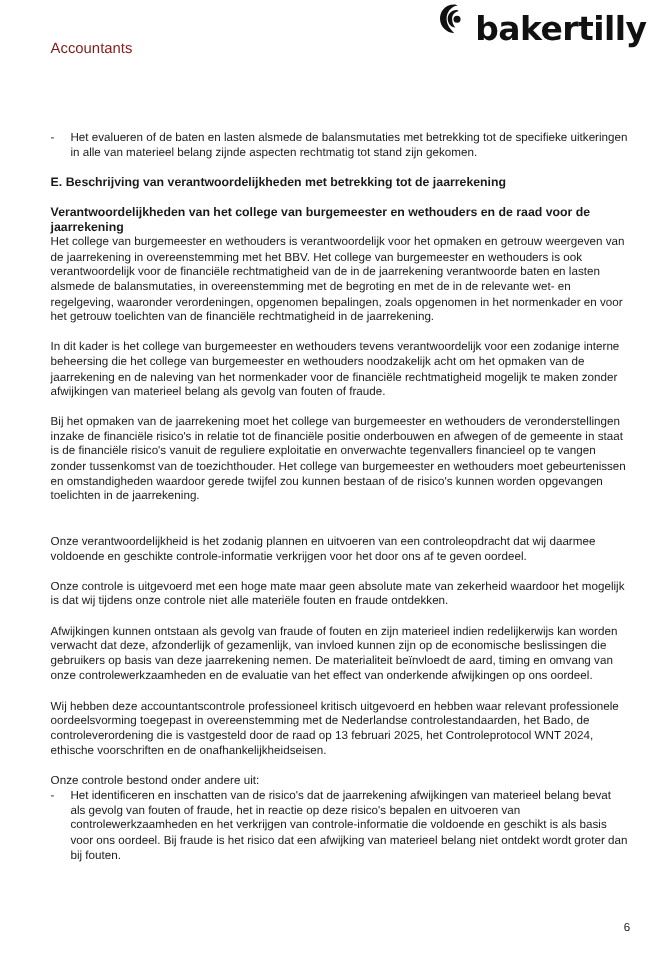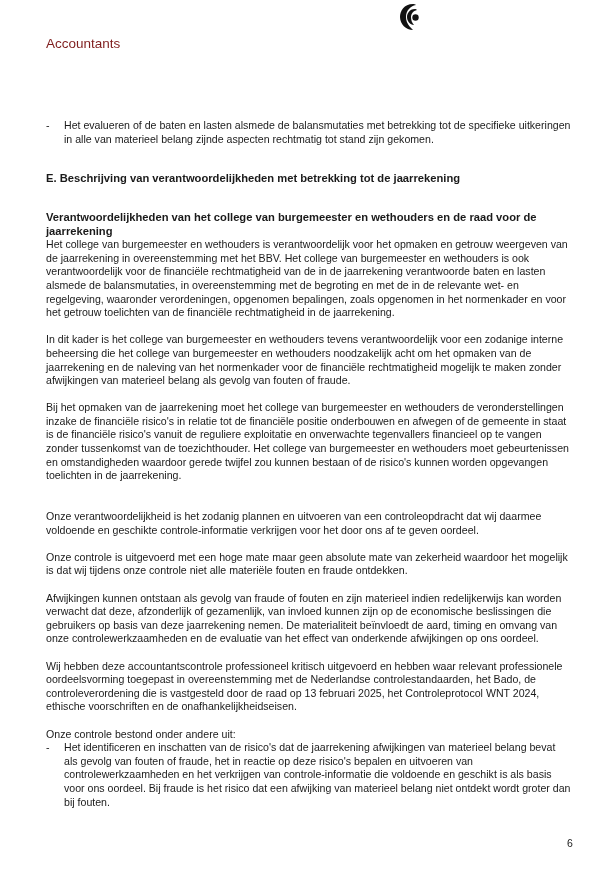--- a/index.html
+++ b/index.html
@@ -9,34 +9,35 @@
   .logo { position:absolute; left:398px; top:12px; display:flex; align-items:flex-end; }
   .logo-mark { width:30px; height:30px; margin-right:4px; position:relative; top:-10px; }
   .logo-text { font-family:"DejaVu Sans", sans-serif; font-weight:bold; font-size:30px;
                letter-spacing:-0.5px; color:#111; line-height:1; }
   .content { position:absolute; left:46px; top:119px; width:525px; font-size:10.6px; line-height:13.6px; }
   .bullet { display:flex; }
   .bullet .dash { width:18px; flex:none; }
   .bullet .btext { flex:1; }
   p { margin:0; }
   .gap { height:13.6px; }
-  .h { font-weight:bold; font-size:11.2px;margin-top:12px; }
+  .h { font-weight:bold; font-size:11.2px; }
   .pagenum { position:absolute; left:567px; top:837px; font-size:10.5px; }
 </style>
 </head>
 <body>
 
 <div class="header-left">Accountants</div>
 
 <div class="logo">
   <svg class="logo-mark" viewBox="0 0 30 30">
     <path d="M15 2 C6 2 2 9 2 15 C2 22 8 28 15 28 C12 25 8 21 8 15 C8 9 12 4 18 3 C17 2 16 2 15 2 Z" fill="#111"></path>
     <path d="M17 7 C11 7 9 12 9 15 C9 19 12 23 16 23 C14 21 13 18 13 15 C13 12 15 9 19 8 C18 7 18 7 17 7 Z" fill="#111"></path>
     <circle cx="17.5" cy="15.5" r="3.2" fill="#111"></circle>
   </svg>
+  <span class="logo-text">bakertilly</span>
 </div>
 
 <div class="content">
   <div class="bullet">
     <span class="dash">-</span>
     <span class="btext">Het evalueren of de baten en lasten alsmede de balansmutaties met betrekking tot de specifieke uitkeringen in alle van materieel belang zijnde aspecten rechtmatig tot stand zijn gekomen.</span>
   </div>
   <div class="gap"></div>
   <p class="h">E. Beschrijving van verantwoordelijkheden met betrekking tot de jaarrekening</p>
   <div class="gap"></div>

